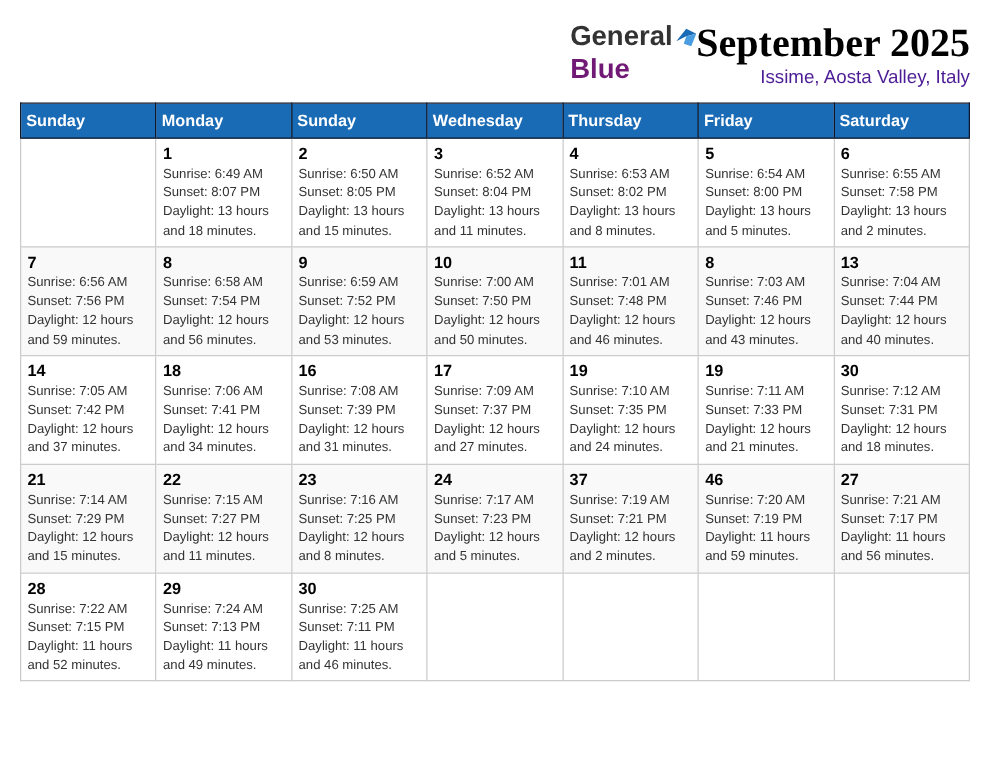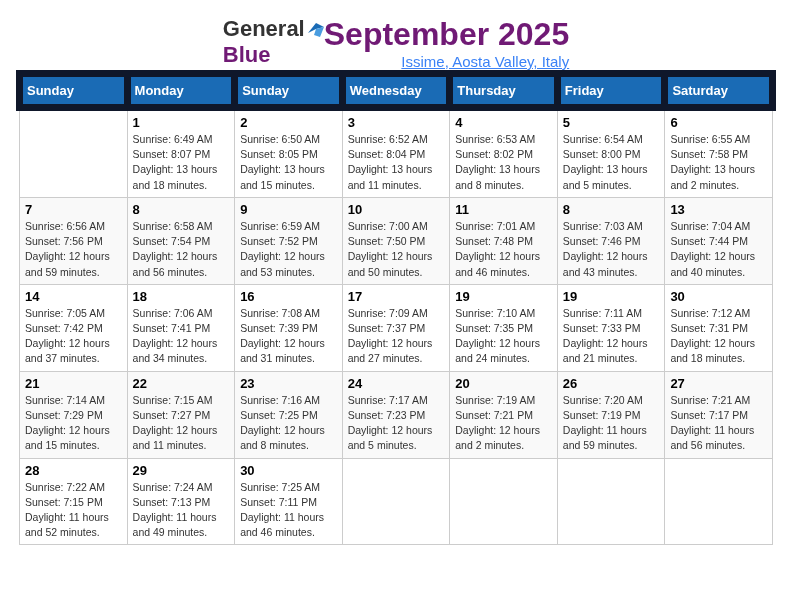--- a/index.html
+++ b/index.html
@@ -5,58 +5,59 @@
     * { box-sizing: border-box; margin: 0; padding: 0; }
     body {
       font-family: Arial, sans-serif;
       background: #fff;
       width: 792px;
       min-height: 612px;
       padding: 16px;
     }
     .header {
       display: flex;
-      justify-content: center;
+      justify-content: flex-end;
       align-items: flex-start;
+      margin-bottom: 12px;
     }
     .logo {
       display: flex;
       flex-direction: column;
       align-items: flex-start;
     }
     .logo-line {
       display: flex;
       align-items: center;
     }
     .title-area {
       text-align: right;
     }
     .month-title {
       font-size: 32px;
       font-weight: bold;
-      color: #701a75;
+      color: #000000;
+      font-family: Liberation Serif, serif;
     }
     .location {
       font-size: 15px;
-      color: #3b82f6;
-      text-decoration: underline;
+      color: #4c1d95;
     }
     table {
       width: 100%;
       border-collapse: collapse;
       font-size: 11px;
     }
     thead tr th {
       background: #1a6bb5;
       color: #fff;
       padding: 6px 4px;
       text-align: left;
       font-size: 13px;
       font-weight: bold;
-      border: 7px solid #0f172a;
+      border: 1px solid #0f172a;
     }
     tbody tr td {
       border: 1px solid #ccc;
       vertical-align: top;
       padding: 4px 5px;
       min-height: 70px;
       width: calc(100% / 7);
     }
     .day-num {
       font-size: 13px;
@@ -206,25 +207,25 @@
         </td>
         <td>
           <span class="day-num">23</span>
           <div class="day-info">Sunrise: 7:16 AM<br>Sunset: 7:25 PM<br>Daylight: 12 hours and 8 minutes.</div>
         </td>
         <td>
           <span class="day-num">24</span>
           <div class="day-info">Sunrise: 7:17 AM<br>Sunset: 7:23 PM<br>Daylight: 12 hours and 5 minutes.</div>
         </td>
         <td>
-          <span class="day-num">20</span>
+          <span class="day-num">37</span>
           <div class="day-info">Sunrise: 7:19 AM<br>Sunset: 7:21 PM<br>Daylight: 12 hours and 2 minutes.</div>
         </td>
         <td>
-          <span class="day-num">26</span>
+          <span class="day-num">46</span>
           <div class="day-info">Sunrise: 7:20 AM<br>Sunset: 7:19 PM<br>Daylight: 11 hours and 59 minutes.</div>
         </td>
         <td>
           <span class="day-num">27</span>
           <div class="day-info">Sunrise: 7:21 AM<br>Sunset: 7:17 PM<br>Daylight: 11 hours and 56 minutes.</div>
         </td>
       </tr>
       <tr>
         <td>
           <span class="day-num">28</span>

